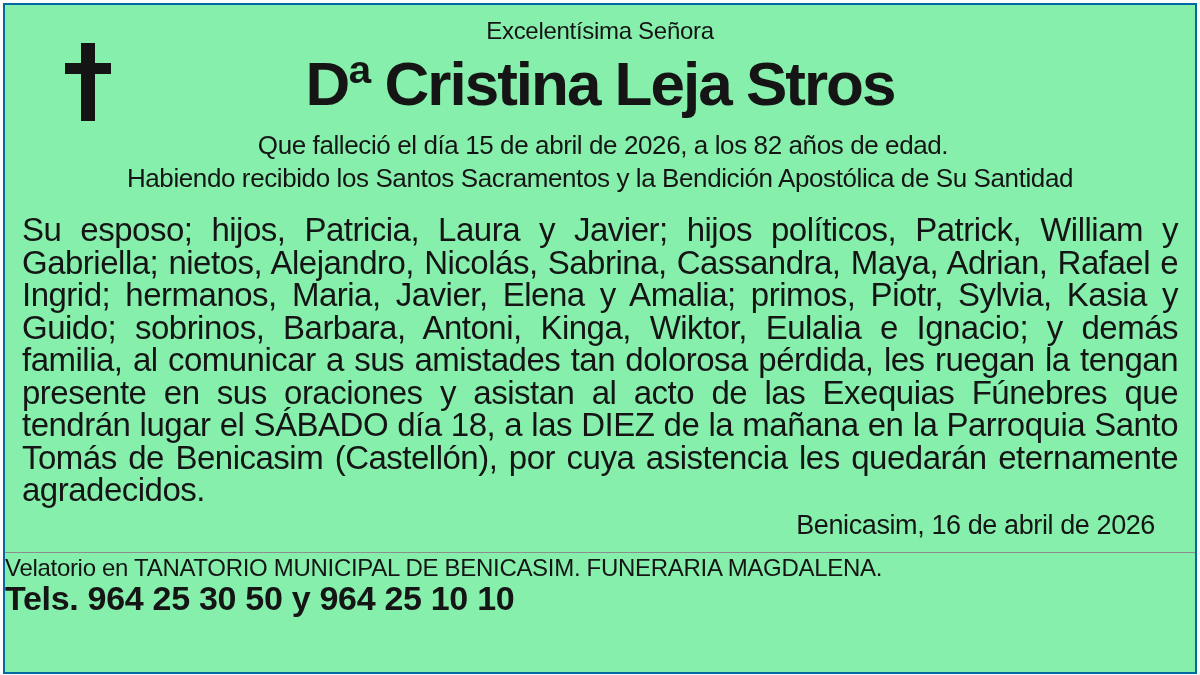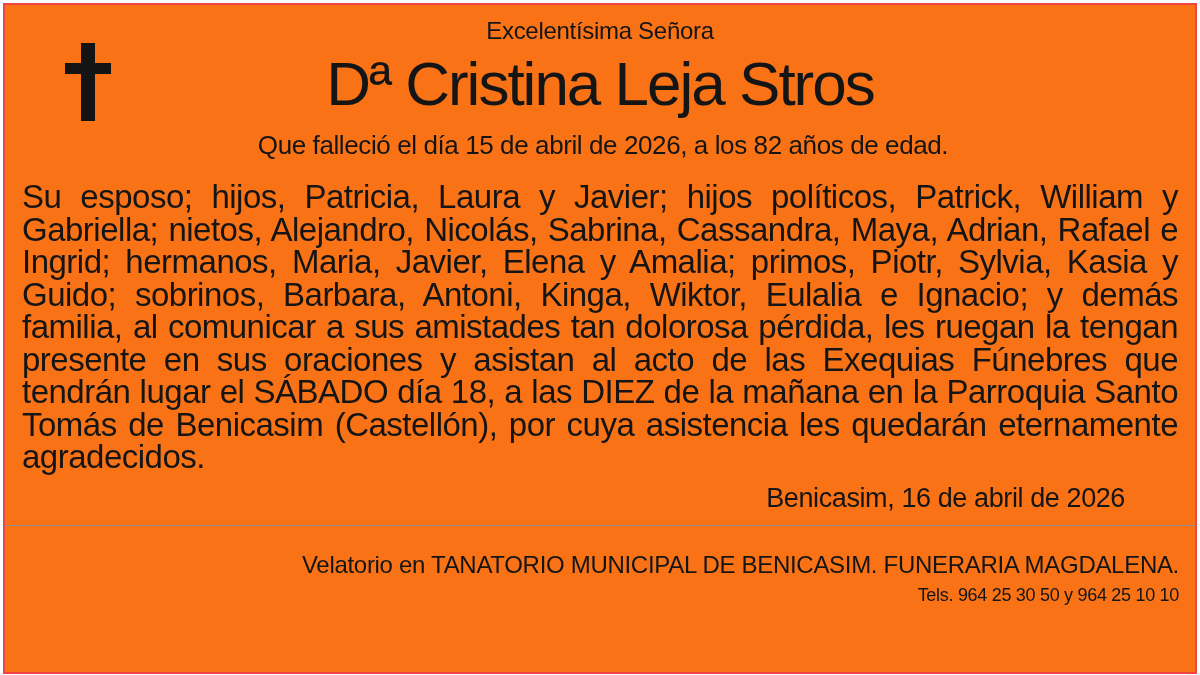--- a/index.html
+++ b/index.html
@@ -12,23 +12,23 @@
   .page {
     position: relative;
     width: 1200px;
     height: 675px;
     background: #fdfdfd;
     overflow: hidden;
   }
   .frame {
     position: absolute;
     top: 3px; left: 3px; right: 3px; bottom: 1px;
-    border: 2px solid #ef4444;
+    border: 2px solid #0369a1;
     box-sizing: border-box;
-    background: #f97316;
+    background: #86efac;
   }
   
   .cross {
     position: absolute;
     left: 60px;
     top: 38px;
     width: 46px;
     height: 78px;
   }
   .cross::before {
@@ -50,21 +50,21 @@
     text-align: center;
     font-size: 24px;
     line-height: 30px;
     letter-spacing: -0.3px;
   }
   .name {
     margin: 2px 0 0 0;
     text-align: center;
     font-size: 62px;
     line-height: 72px;
-    font-weight: 400;
+    font-weight: 700;
     letter-spacing: -2px;
   }
   .title-line {
     margin-top: 12px;
     text-align: center;
     font-size: 27px;
     line-height: 34px;
     letter-spacing: -0.6px;
     white-space: nowrap;
   }
@@ -85,63 +85,64 @@
     letter-spacing: 2px;
   }
   .family {
     margin: 20px 17px 0 17px;
     text-align: justify;
     font-size: 33px;
     line-height: 32.5px;
     letter-spacing: -0.5px;
   }
   .place-date {
-    margin-top: 8px;
-    padding-right: 70px;
+    margin-top: 2px;
+    padding-right: 40px;
     text-align: right;
     font-size: 27px;
     line-height: 32px;
     letter-spacing: -0.4px;
   }
   .divider {
     border: none;
     border-top: 1.5px solid #8d8d8d;
     margin: 11px 0 0 0;
   }
   .footer {
-    margin-top: 24px;
+    margin-top: 0;
     padding-right: 16px;
-    text-align: right;
   }
   .wake {
     font-size: 24px;
     line-height: 30px;
     letter-spacing: -0.3px;
   }
   .phones {
-    font-size: 18px;
+    font-size: 34px;
     line-height: 31px;
     letter-spacing: -0.3px;
+    font-weight: bold;
   }
 </style>
 </head>
 <body>
 
 <div class="page">
   <div class="frame">
 
     <div class="cross"></div>
 
     <div class="honorific">Excelentísima Señora</div>
 
     <h1 class="name">Dª Cristina Leja Stros</h1>
 
 
     <div class="death-line">Que falleció el día 15 de abril de 2026, a los 82 años de edad.</div>
 
+    <div class="sacraments-line">Habiendo recibido los Santos Sacramentos y la Bendición Apostólica de Su Santidad</div>
 
 
     <p class="family">Su esposo; hijos, Patricia, Laura y Javier; hijos políticos, Patrick, William y Gabriella; nietos, Alejandro, Nicolás, Sabrina, Cassandra, Maya, Adrian, Rafael e Ingrid; hermanos, Maria, Javier, Elena y Amalia; primos, Piotr, Sylvia, Kasia y Guido; sobrinos, Barbara, Antoni, Kinga, Wiktor, Eulalia e Ignacio; y demás familia, al comunicar a sus amistades tan dolorosa pérdida, les ruegan la tengan presente en sus oraciones y asistan al acto de las Exequias Fúnebres que tendrán lugar el SÁBADO día 18, a las DIEZ de la mañana en la Parroquia Santo Tomás de Benicasim (Castellón), por cuya asistencia les quedarán eternamente agradecidos.</p>
 
     <div class="place-date">Benicasim, 16 de abril de 2026</div>
 
     <hr class="divider">
 
     <div class="footer">
       <div class="wake">Velatorio en TANATORIO MUNICIPAL DE BENICASIM. FUNERARIA MAGDALENA.</div>

